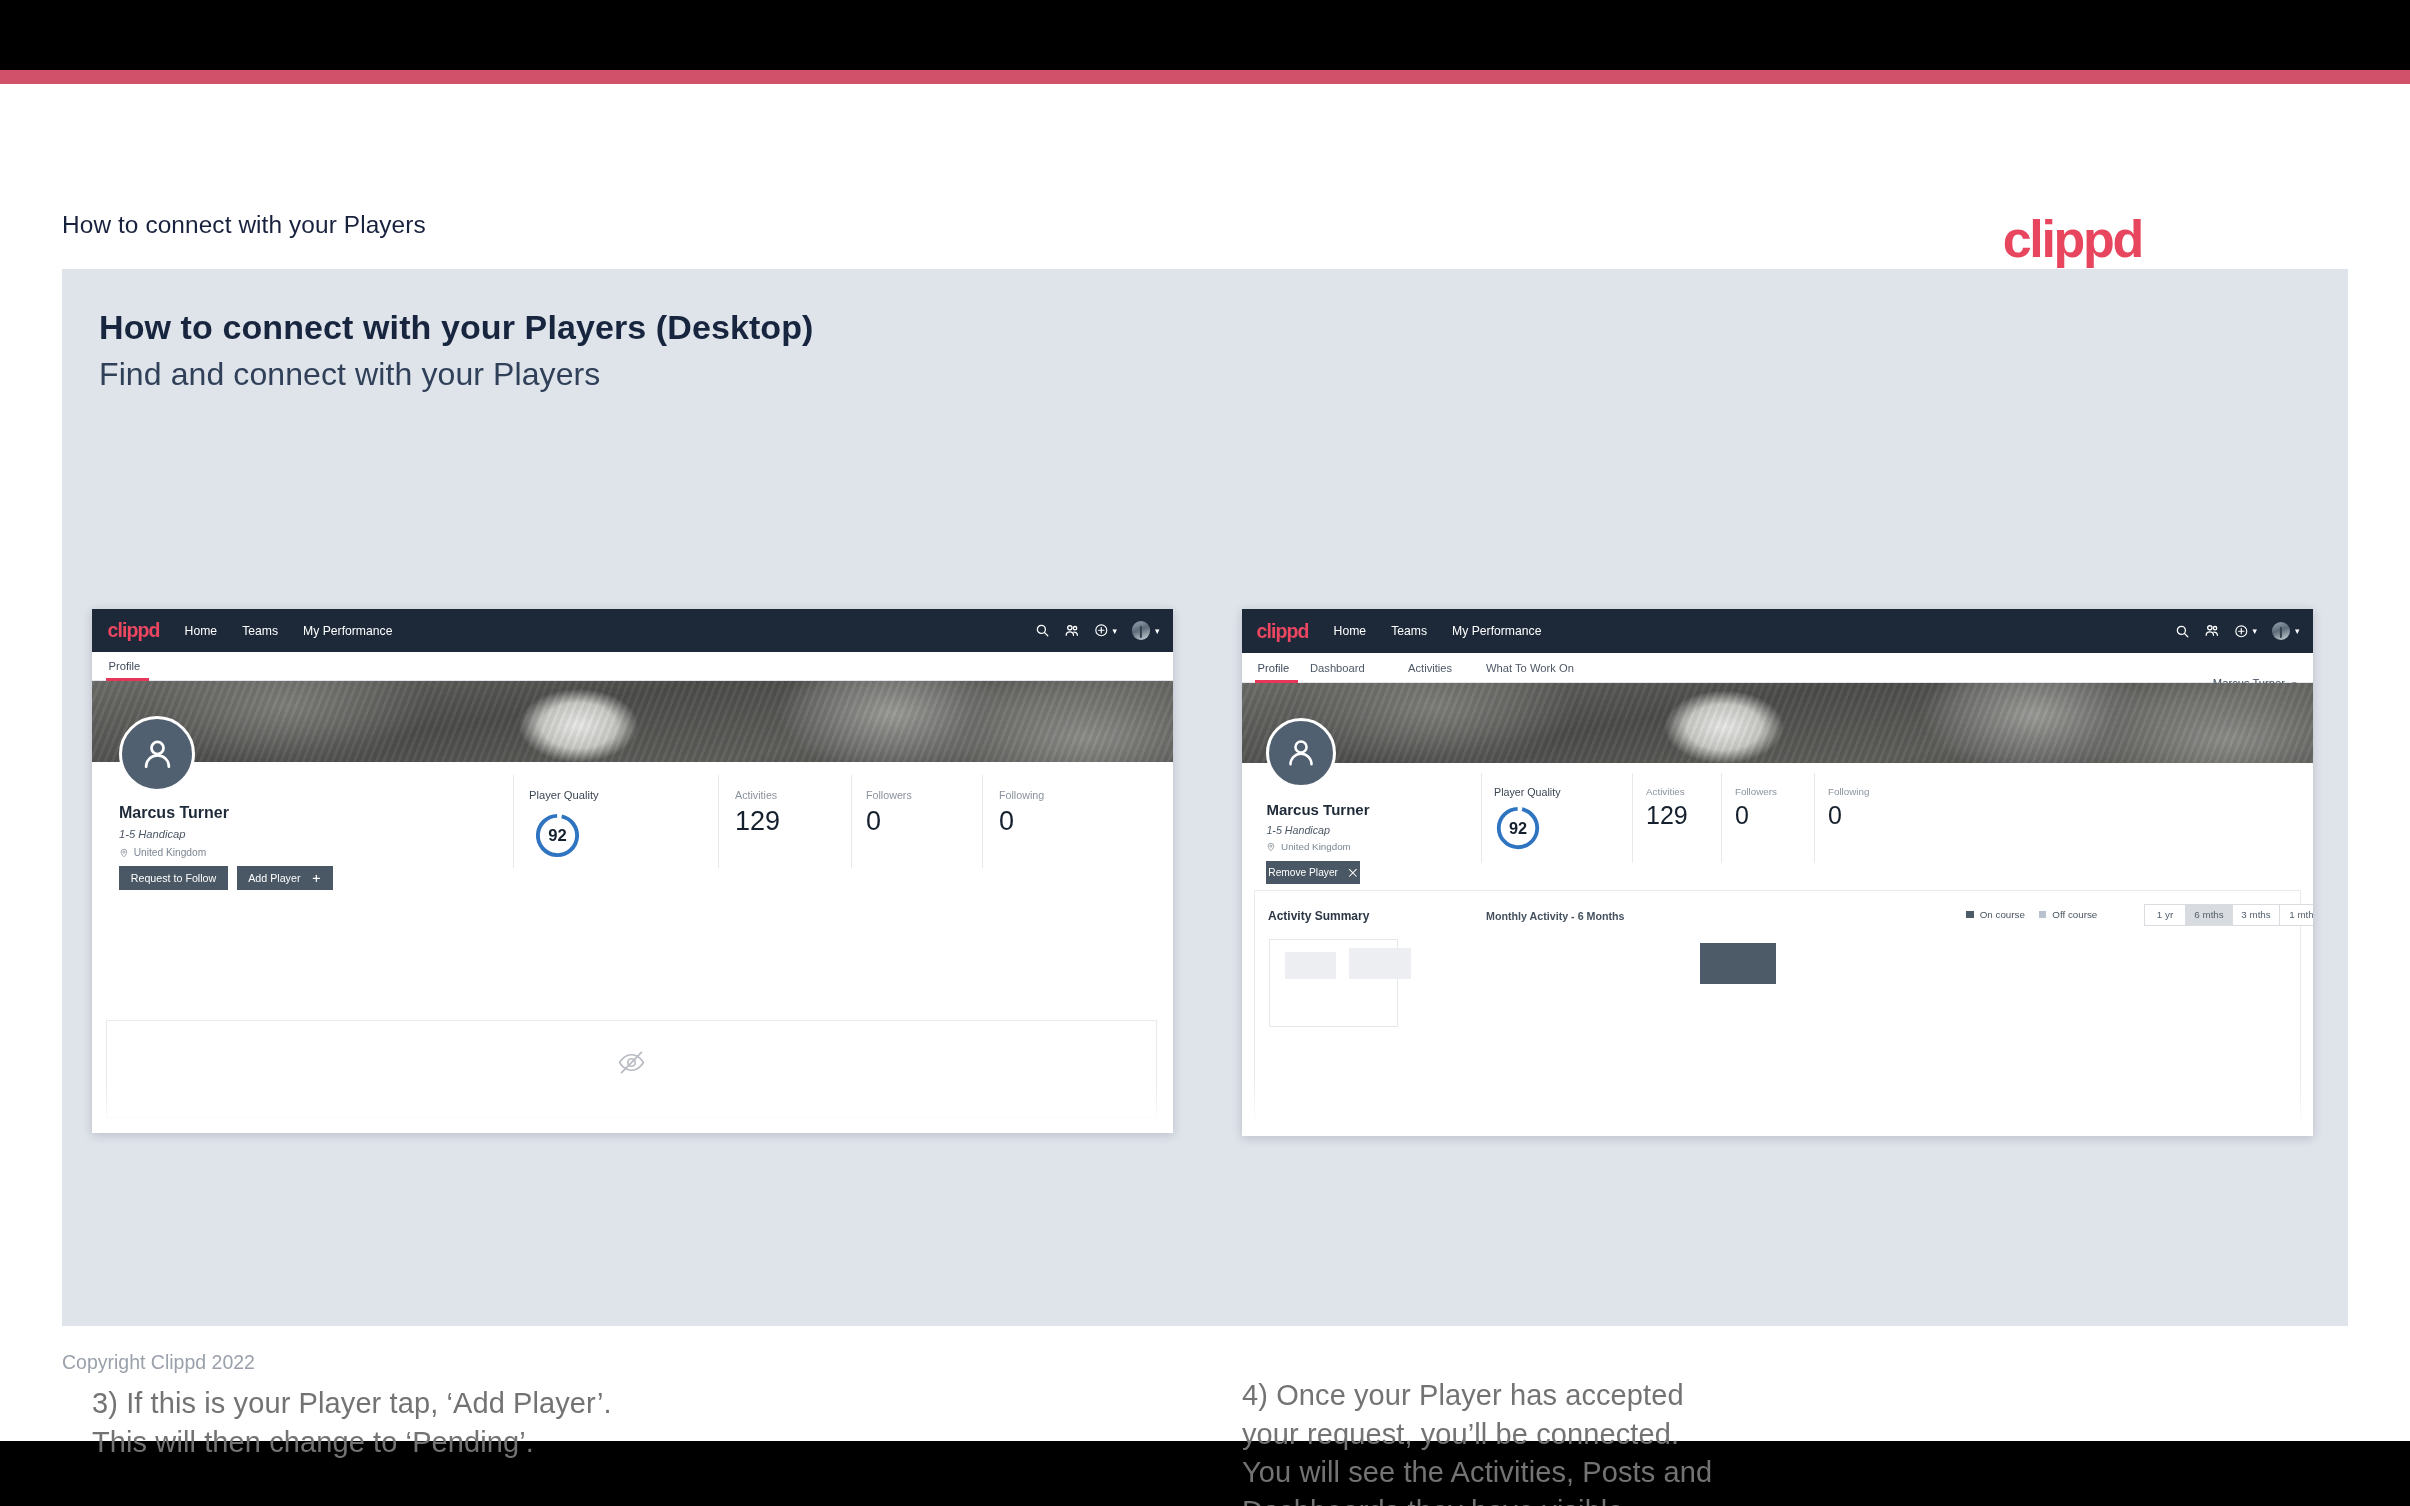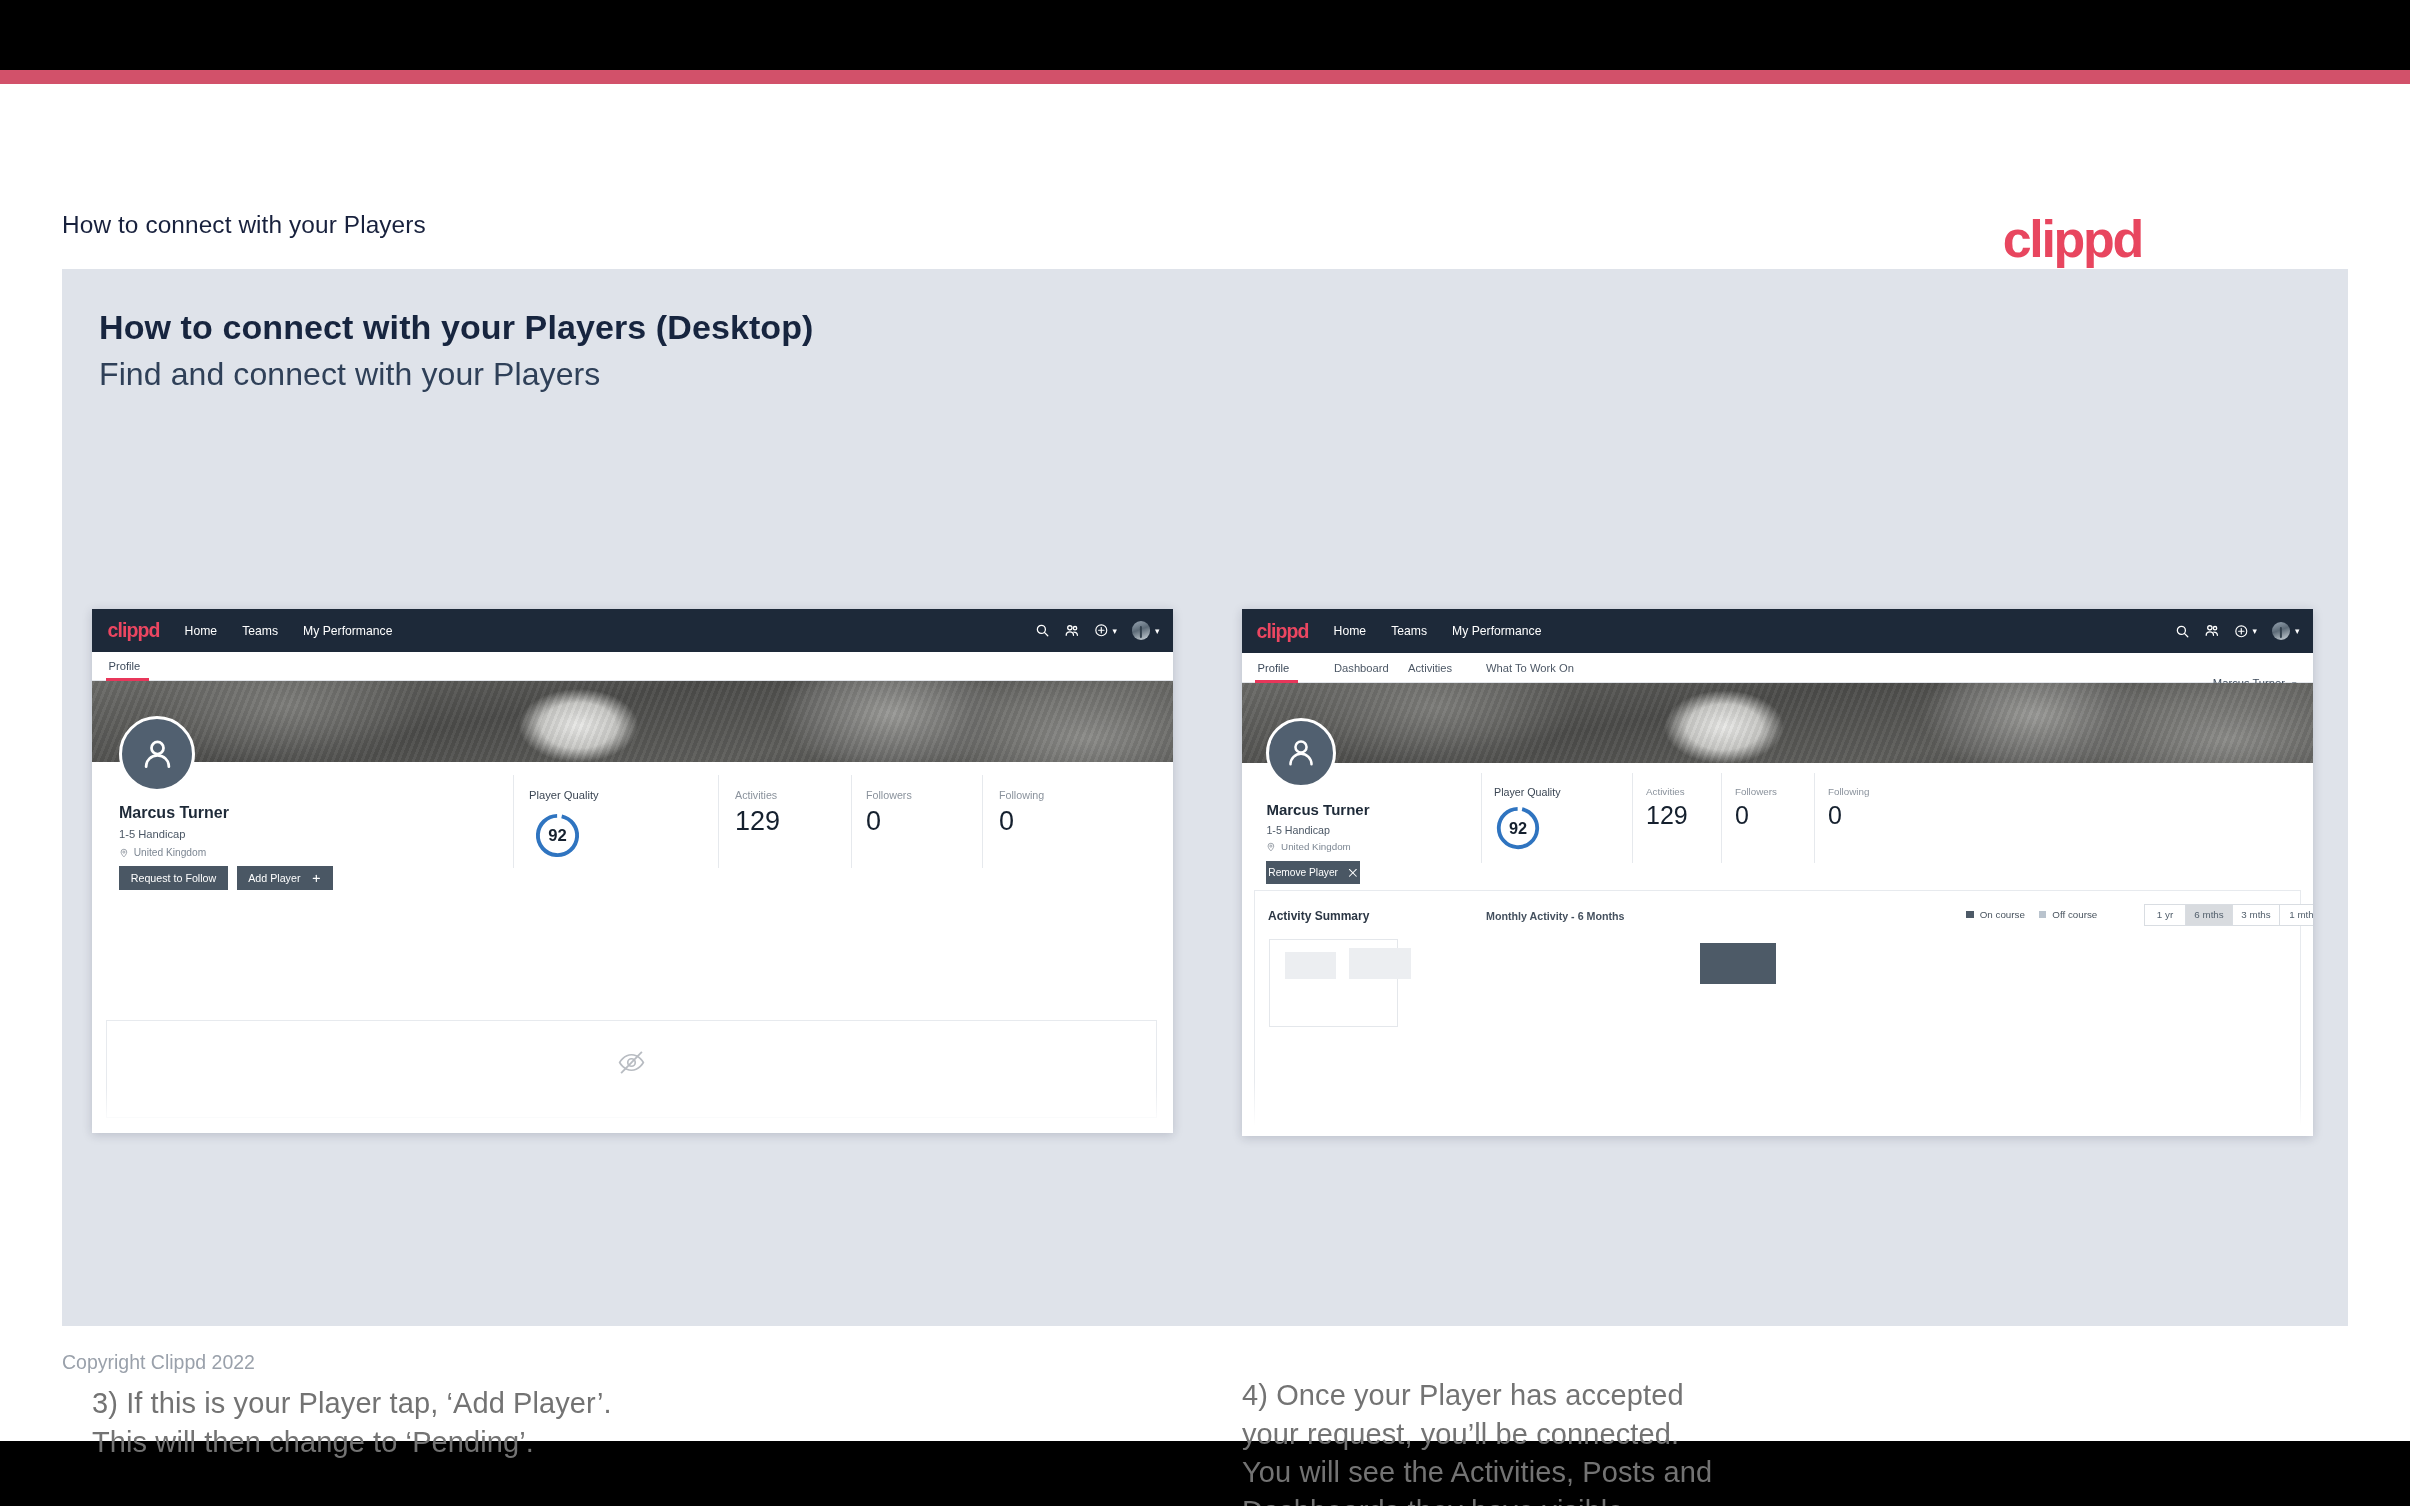--- a/index.html
+++ b/index.html
@@ -110,21 +110,21 @@
       repeating-linear-gradient(112deg, rgba(255,255,255,0.045) 0 2.9px, rgba(0,0,0,0.05) 2.9px 6.8px);
   }
 
   
   .pf-avatar {
     position:absolute; border-radius:50%;
     background:#516070; border:3.9px solid #ffffff;
     display:flex; align-items:center; justify-content:center;
   }
   .pf-name { position:absolute; font-weight:700; color:#1e2a38; white-space:nowrap; }
-  .pf-hcap { position:absolute; color:#4b5765; white-space:nowrap; }
+  .pf-hcap { position:absolute; color:#4b5765; white-space:nowrap;font-style:italic; }
   .pf-loc  { position:absolute; color:#7d8793; white-space:nowrap; display:flex; align-items:center; }
   .pf-btn {
     position:absolute; background:#4a5764; color:#ffffff;
     display:flex; align-items:center; justify-content:center;
     white-space:nowrap;
   }
 
   
   .stat-divider { position:absolute; background:#e6e9ed; width:1px; }
   .stat-label { position:absolute; color:#8a929c; white-space:nowrap; }
@@ -339,21 +339,21 @@
                 </svg>
             </span>
             <span class="caret" style="font-size:8.8px;margin-left:-10.7px;">▾</span>
             <span class="avatar-nav" style="width:18.5px;height:18.5px;"></span>
             <span class="caret" style="font-size:8.8px;margin-left:-9.8px;">▾</span>
           </div>
         </div>
 
         <div class="tabstrip" style="top:44px;height:30px;">
           <span class="tab active" style="left:15.6px;top:8.8px;font-size:11.2px;">Profile</span>
-          <span class="tab" style="left:92px;top:8.8px;font-size:11.2px;">Dashboard</span>
+          <span class="tab" style="left:68px;top:8.8px;font-size:11.2px;">Dashboard</span>
           <span class="tab" style="left:166px;top:8.8px;font-size:11.2px;">Activities</span>
           <span class="tab" style="left:244px;top:8.8px;font-size:11.2px;">What To Work On</span>
           <span class="tab-underline" style="left:12.7px;top:27px;width:43px;"></span>
           <span class="tab-user" style="right:16.6px;top:24px;font-size:11.2px;">
             <span>Marcus Turner</span>
             <span style="font-size:8.8px;margin-left:3.9px;">▾</span>
           </span>
         </div>
 
         <div class="hero" style="top:74px;height:80px;"></div>

